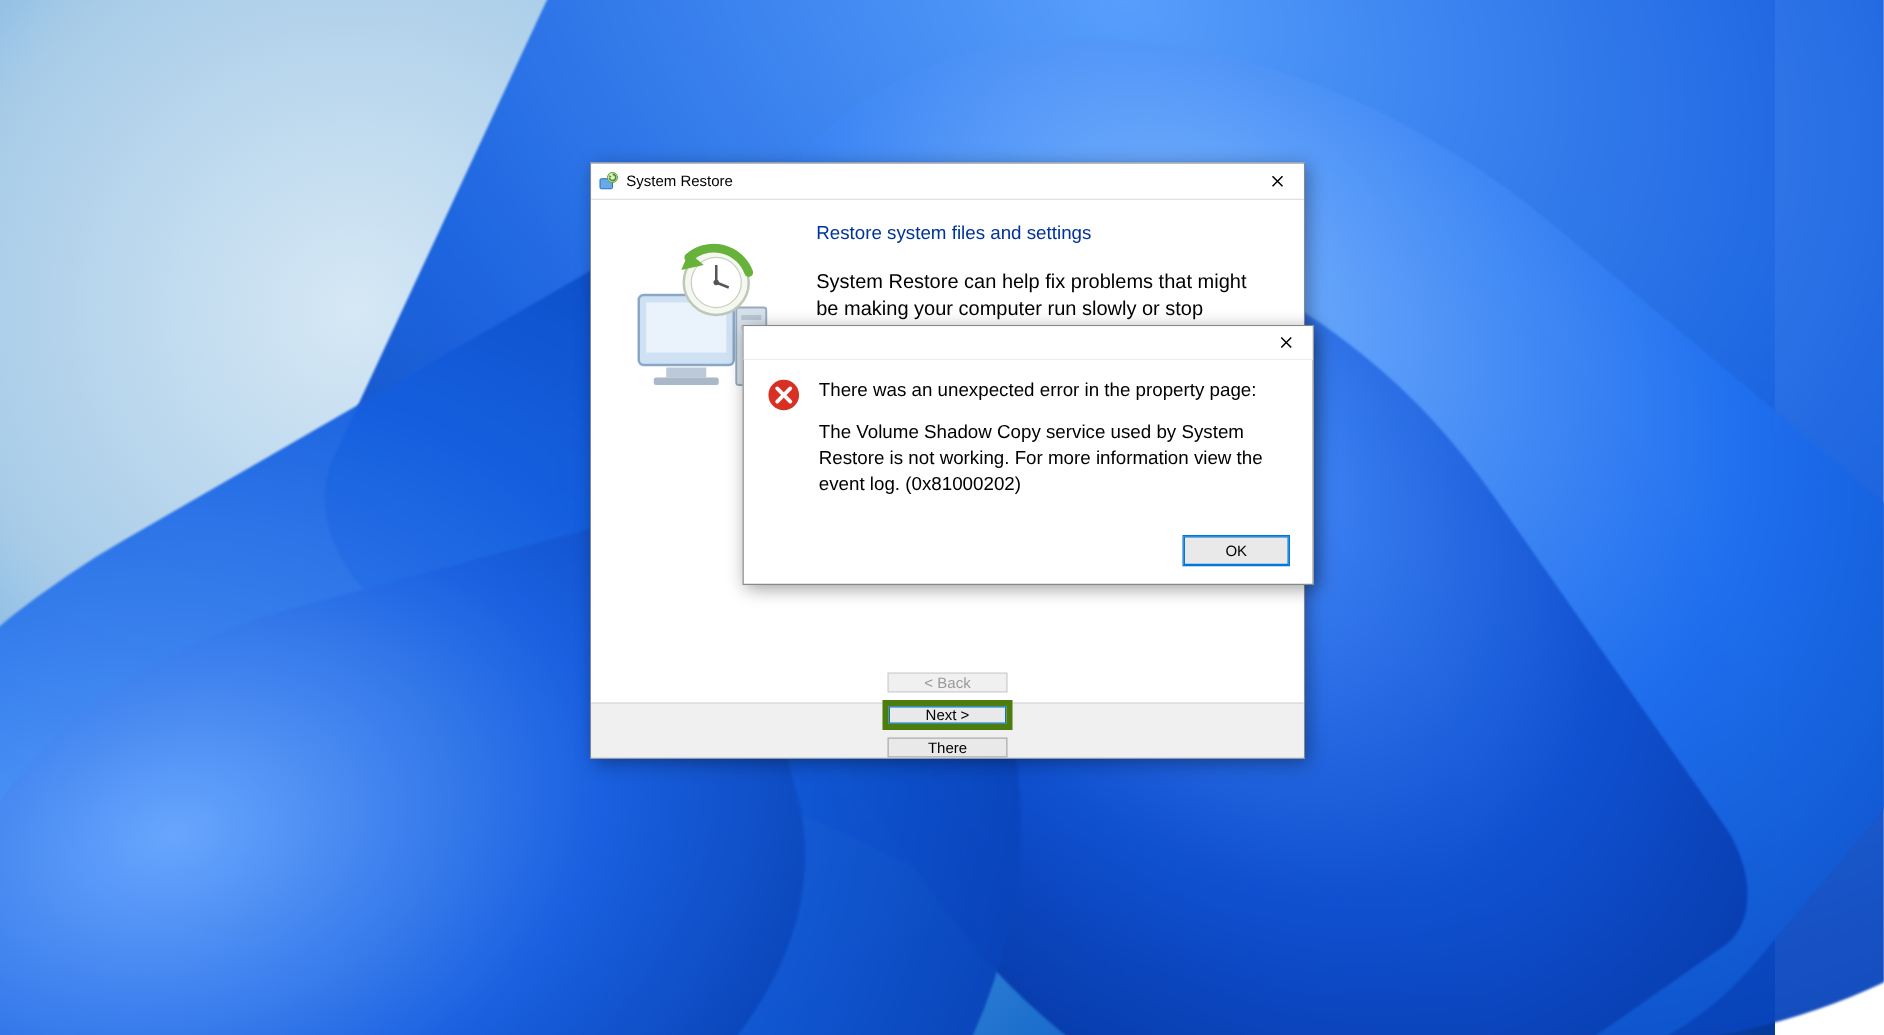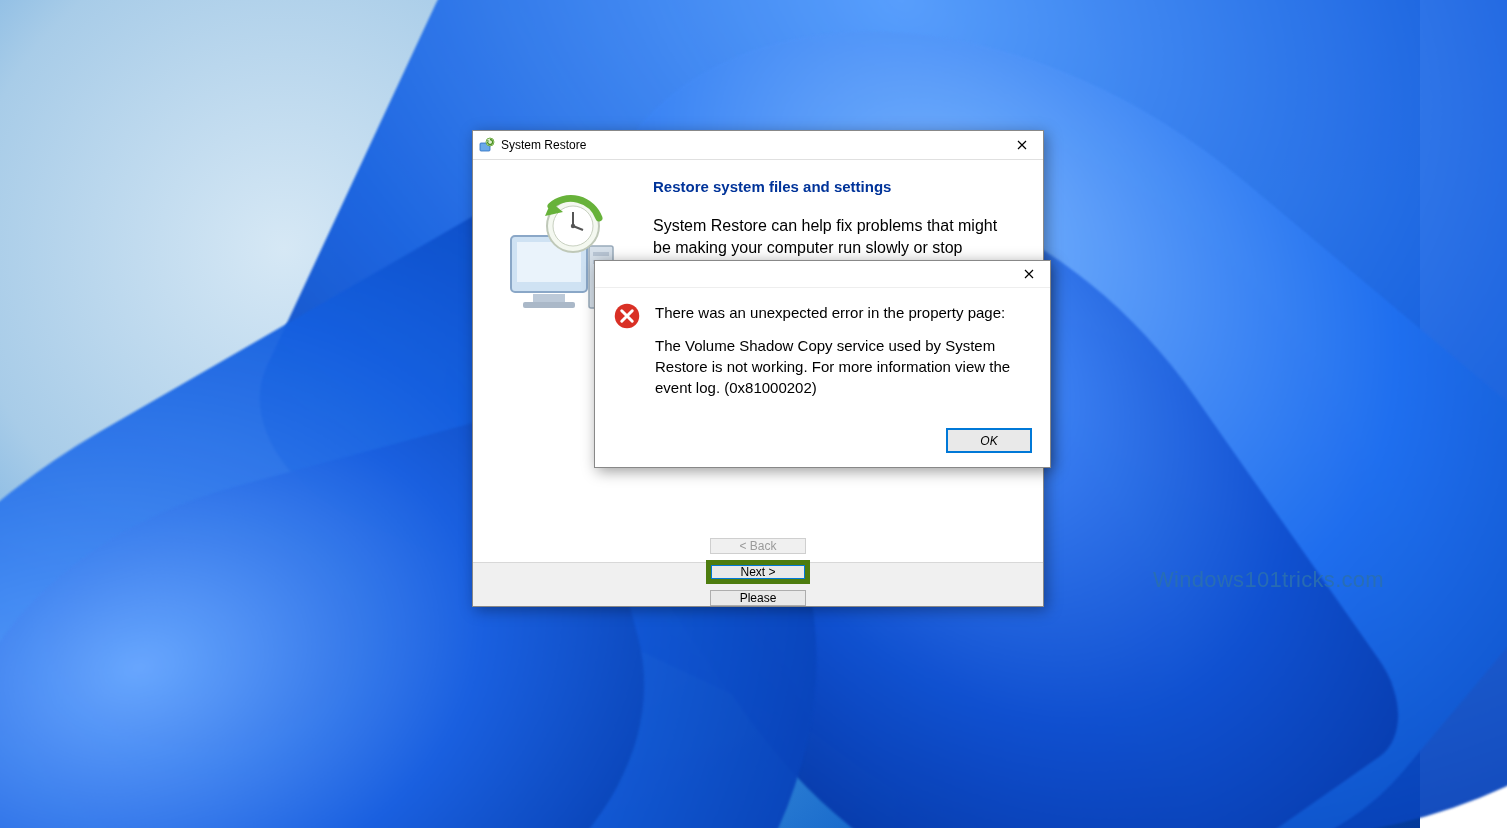--- a/index.html
+++ b/index.html
@@ -15,37 +15,37 @@
   
   .win{position:absolute;left:472px;top:130px;width:570px;height:475px;background:#fff;border:1px solid #888;box-shadow:3px 3px 14px rgba(0,0,0,.35);}
   .titlebar{height:28px;background:#fff;display:flex;align-items:center;padding:0 4px 0 6px;border-bottom:1px solid #e0e0e0;}
   .titlebar .appicon{width:16px;height:16px;margin-right:6px;display:inline-flex;align-items:center;justify-content:center;}
   .titlebar .title{flex:1;font-size:12px;}
   .titlebar .closebtn{width:34px;height:22px;display:flex;align-items:center;justify-content:center;cursor:pointer;}
 
   .body{position:relative;height:calc(100% - 28px - 44px);background:#fff;}
   .leftpane{position:absolute;left:0;top:0;width:180px;height:100%;background:#fff;display:flex;align-items:flex-start;justify-content:center;padding-top:28px;box-sizing:border-box;}
   .rightpane{position:absolute;left:180px;top:0;right:0;height:100%;padding:18px 24px 0 0;box-sizing:border-box;}
-  .heading{font-size:15px;color:#003399;margin:0 0 20px 0;font-weight:700;}
+  .heading{font-size:15px;color:#003399;margin:0 0 20px 0;font-weight:400;}
   .desc{font-size:16px;color:#000;line-height:1.35;max-width:380px;}
 
   .footer{position:absolute;left:0;right:0;bottom:0;height:44px;background:#f0f0f0;border-top:1px solid #d8d8d8;display:flex;align-items:center;justify-content:flex-end;gap:6px;padding:0 14px;box-sizing:border-box;flex-direction:column;}
   .wbtn{min-width:74px;height:23px;font-size:12px;background:#e9e9e9;border:1px solid #adadad;display:inline-flex;align-items:center;justify-content:center;cursor:pointer;padding:0 10px;}
   .wbtn.disabled{color:#9a9a9a;border-color:#cfcfcf;background:#f0f0f0;cursor:default;}
   .wbtn.default{border:5px solid #4d7c0f;box-shadow:inset 0 0 0 1px #0078d7;}
 
   
   .err{position:absolute;left:594px;top:260px;width:455px;background:#fff;border:1px solid #888;box-shadow:3px 3px 14px rgba(0,0,0,.4);}
   .err .etitle{height:26px;background:#fff;display:flex;align-items:center;justify-content:flex-end;padding:0 4px;border-bottom:1px solid #eee;}
   .err .etitle .closebtn{width:34px;height:20px;display:flex;align-items:center;justify-content:center;cursor:pointer;}
   .err .ebody{padding:14px 18px 10px 18px;display:flex;gap:14px;min-height:110px;box-sizing:border-box;}
   .err .etxt{flex:1;font-size:15px;line-height:1.4;}
   .err .etxt p{margin:0 0 12px 0;}
   .err .efoot{display:flex;justify-content:flex-end;padding:8px 18px 14px 0;}
-  .err .okbtn{min-width:84px;height:23px;font-size:12px;background:#e9e9e9;border:1px solid #0078d7;box-shadow:inset 0 0 0 1px #0078d7;display:inline-flex;align-items:center;justify-content:center;cursor:pointer;font-style:italic;}
+  .err .okbtn{min-width:84px;height:23px;font-size:12px;background:#e9e9e9;border:1px solid #0078d7;box-shadow:inset 0 0 0 1px #0078d7;display:inline-flex;align-items:center;justify-content:center;cursor:pointer;}
 
   .erricon{width:28px;height:28px;flex:0 0 28px;}
 
   .watermark{position:absolute;right:36px;bottom:235px;font-size:22px;color:#2a6fb0;font-weight:400;letter-spacing:.3px;opacity:.9;pointer-events:none;}
 </style>
 </head>
 <body>
 
 <div class="desktop">
   <div class="petal p1"></div>
@@ -96,21 +96,21 @@
       </div>
       <div class="rightpane">
         <div class="heading">Restore system files and settings</div>
         <div class="desc">System Restore can help fix problems that might be making your computer run slowly or stop responding.</div>
       </div>
     </div>
 
     <div class="footer">
       <span class="wbtn disabled">&lt; Back</span>
       <span class="wbtn default">Next &gt;</span>
-      <span class="wbtn">Please</span>
+      <span class="wbtn">There</span>
     </div>
   </div>
 
   <div class="err">
     <div class="etitle">
       <span class="closebtn">
         <svg width="10" height="10" viewBox="0 0 10 10">
             <path d="M1 1 L9 9 M9 1 L1 9" stroke="#000" stroke-width="1.2"></path>
           </svg>
       </span>
@@ -125,14 +125,13 @@
       <div class="etxt">
         <p>There was an unexpected error in the property page:</p>
         <p>The Volume Shadow Copy service used by System Restore is not working. For more information view the event log. (0x81000202)</p>
       </div>
     </div>
     <div class="efoot">
       <span class="okbtn">OK</span>
     </div>
   </div>
 
-  <div class="watermark">Windows101tricks.com</div>
 </div>
 
 </body></html>

